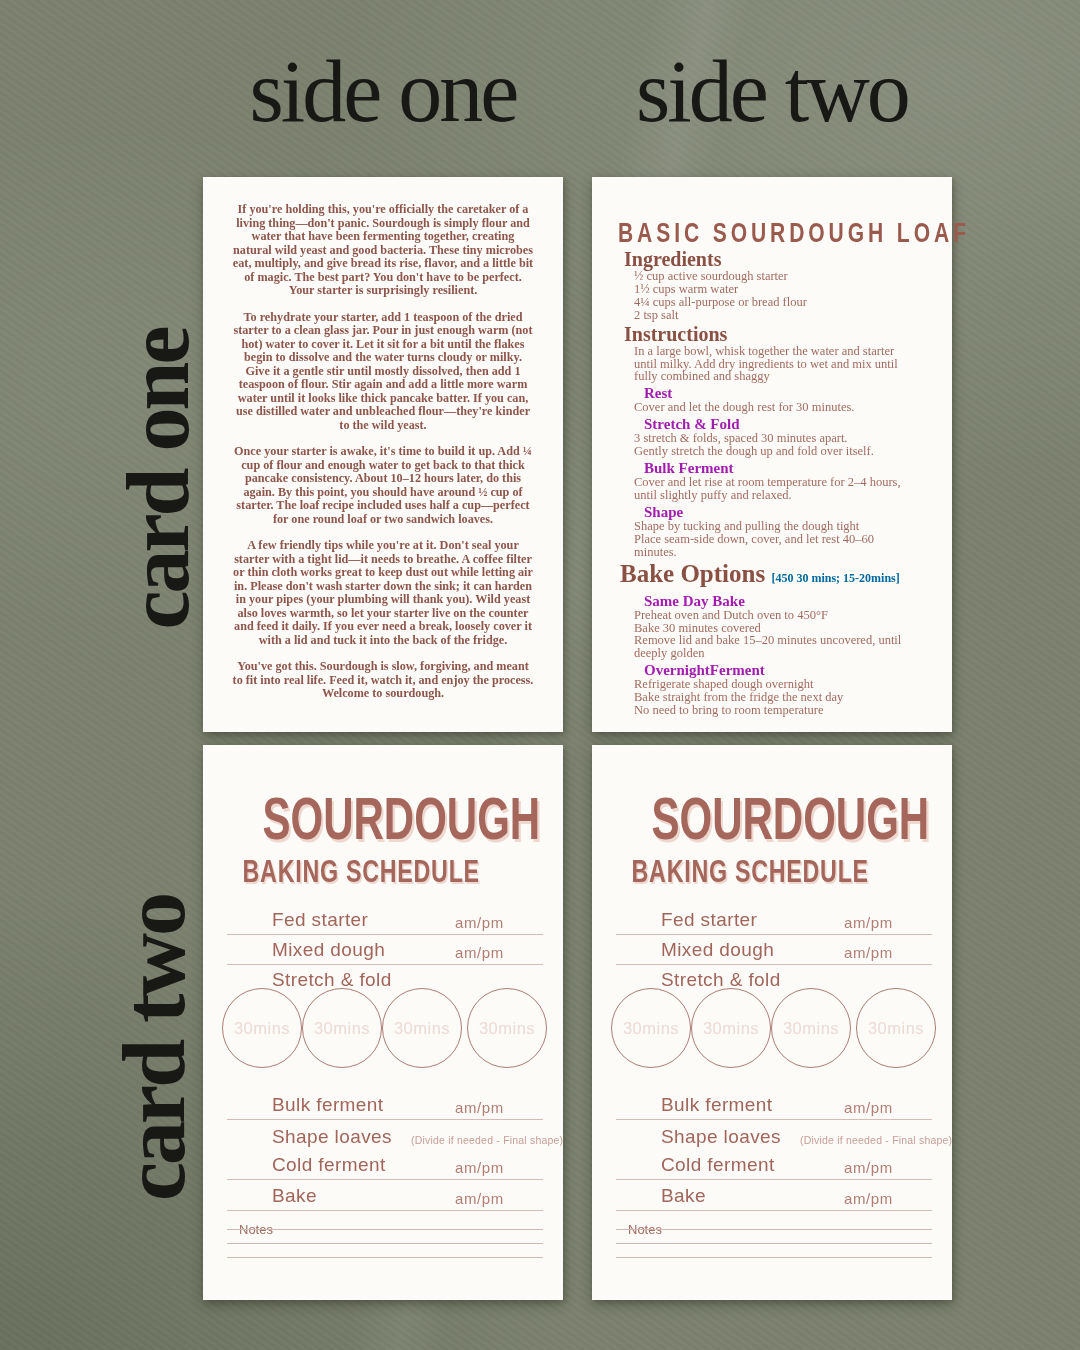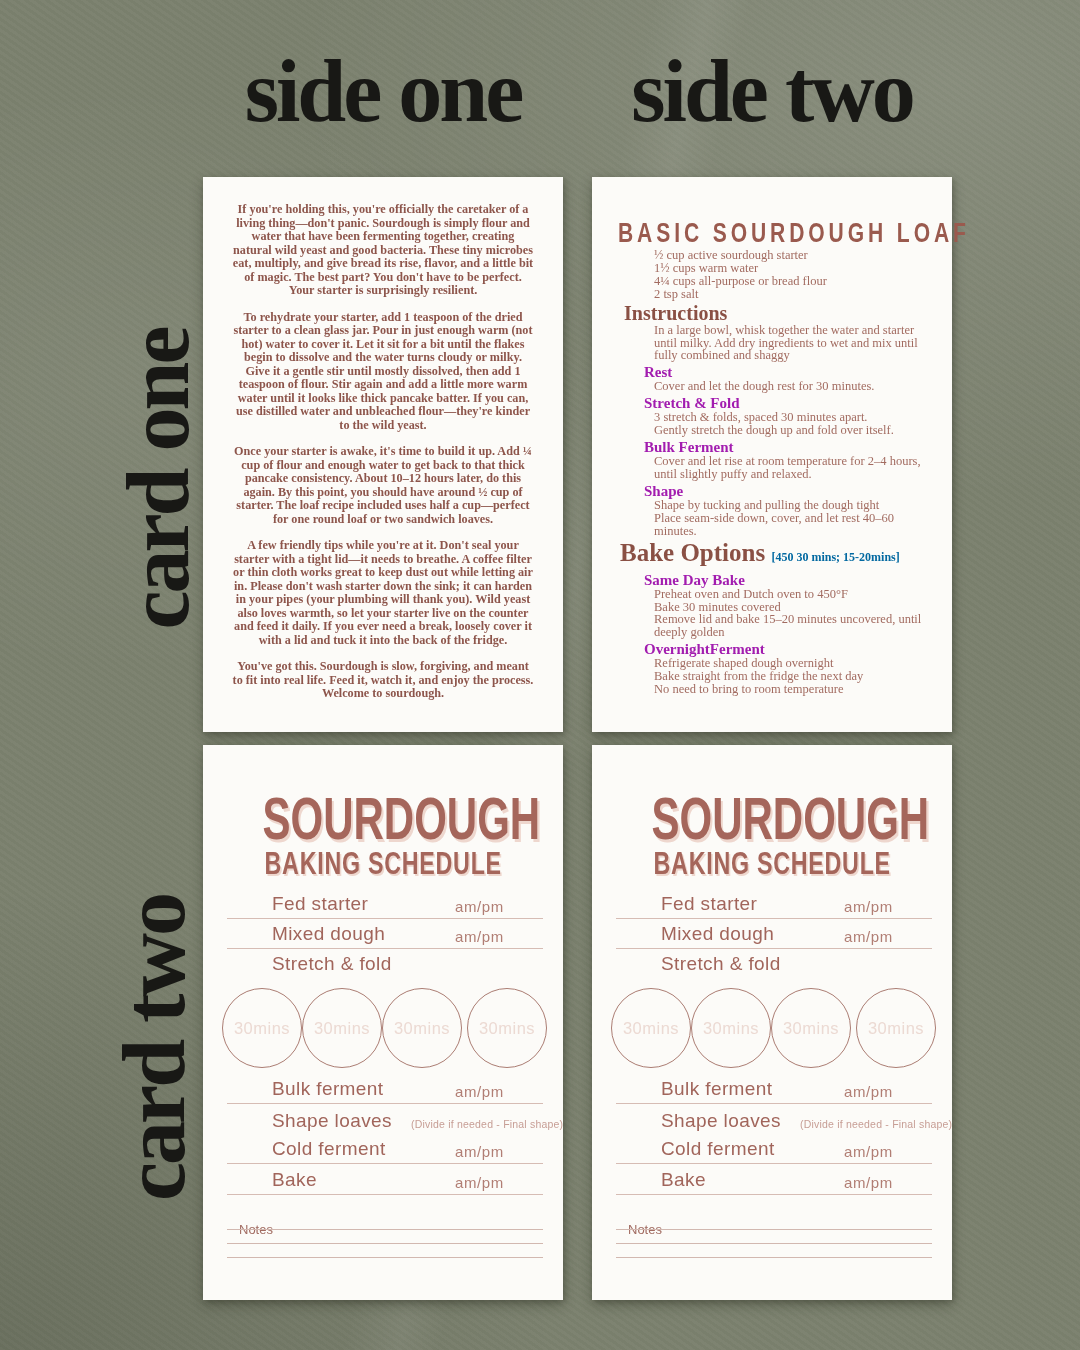--- a/index.html
+++ b/index.html
@@ -10,21 +10,21 @@
     background-image:
       radial-gradient(1100px 700px at 88% 6%, rgba(255,255,255,.10), transparent 60%),
       radial-gradient(900px 750px at 0% 100%, rgba(20,25,15,.16), transparent 62%),
       radial-gradient(700px 500px at 12% 28%, rgba(255,255,255,.05), transparent 60%),
       linear-gradient(283deg, transparent 46%, rgba(255,255,255,.06) 49%, transparent 53%),
       repeating-linear-gradient(35deg, rgba(255,255,255,.018) 0 3px, rgba(0,0,0,.015) 3px 6px);
   }
   
   .side-label{
     position:absolute;top:44px;width:360px;text-align:center;
-    font-weight:700;font-size:88px;line-height:96px;letter-spacing:-3px;color:#181815;
+    font-weight:400;font-size:88px;line-height:96px;letter-spacing:-3px;color:#181815;
   }
   .side-label.one{left:203px;}
   .side-label.two{left:592px;}
   .card-label{
     position:absolute;font-weight:600;font-size:88px;letter-spacing:-3px;
     color:#181815;white-space:nowrap;
     transform:translate(-50%,-50%) rotate(-90deg);
   }
   .card-label.one{left:158px;top:479px;}
   .card-label.two{left:154px;top:1048px;}
@@ -41,38 +41,38 @@
   .recipe-title{margin:0 0 6px;height:30px;}
   .recipe-title span{
     display:inline-block;font-family:"Liberation Sans",sans-serif;font-weight:bold;
     font-size:27px;letter-spacing:5px;color:#9a5a4e;white-space:nowrap;
     transform:scaleX(.78);transform-origin:left center;
   }
   .sec-h2{margin:2px 0 0 6px;font-weight:bold;font-size:20px;line-height:21px;color:#8a5044;}
   .sec-h2.big{margin-left:2px;font-size:25px;line-height:26px;}
   .bracket{font-size:12px;letter-spacing:0;font-weight:bold;color:#0369a1;}
   .sec-h3{margin:2px 0 0 26px;font-weight:bold;font-size:15px;line-height:16px;color:#a21caf;}
-  .rl{margin-left:36px;width:270px;font-size:12.5px;line-height:12.9px;color:#a26b60;}
+  .rl{margin-left:16px;width:270px;font-size:12.5px;line-height:12.9px;color:#a26b60;}
   
   .schedule-card{top:745px;}
   .schedule-card.left{left:203px;}
   .schedule-card.right{left:592px;}
   .sch-title{position:absolute;top:46px;left:0;width:100%;text-align:center;}
   .sch-title span{
     display:inline-block;font-family:"Liberation Sans",sans-serif;font-weight:bold;
     font-size:60px;line-height:56px;color:#a5665b;white-space:nowrap;
     transform:scaleX(.70);transform-origin:center;text-shadow:3px 3px 0 #eed7ce;
   }
-  .sch-subtitle{position:absolute;top:104px;left:0;width:100%;text-align:center;}
+  .sch-subtitle{position:absolute;top:112px;left:0;width:100%;}
   .sch-subtitle span{
     display:inline-block;font-family:"Liberation Sans",sans-serif;font-weight:bold;
     font-size:31px;line-height:30px;letter-spacing:1px;color:#a5665b;white-space:nowrap;
     transform:scaleX(.75);transform-origin:center;text-shadow:2px 2px 0 #eed7ce;
   }
-  .sch-row{position:absolute;left:24px;width:316px;height:26px;font-family:"Liberation Sans",sans-serif;}
+  .sch-row{position:absolute;left:24px;width:316px;height:26px;font-family:"Liberation Sans",sans-serif;margin-top:16px;}
   .sch-row.ul{border-bottom:1px solid #d6bcb4;}
   .sch-label{position:absolute;left:45px;bottom:3px;font-size:19px;letter-spacing:.4px;color:#a1655b;white-space:nowrap;}
   .sch-time{position:absolute;left:228px;bottom:3px;font-size:15px;letter-spacing:.6px;color:#b17e74;}
   .sch-note{position:absolute;left:184px;bottom:5px;font-size:10.5px;letter-spacing:.2px;color:#c79e95;white-space:nowrap;}
   .rw1{top:147px}.rw2{top:177px}.rw3{top:207px}.rw4{top:332px}.rw5{top:364px}.rw6{top:392px}.rw7{top:423px}
   .timer{
     position:absolute;top:243px;width:78px;height:78px;border:1px solid #ab7d73;border-radius:50%;
     display:flex;align-items:center;justify-content:center;
     font-family:"Liberation Sans",sans-serif;font-size:16.5px;letter-spacing:.5px;color:#ecdad3;
   }
@@ -95,20 +95,21 @@
     <p>If you're holding this, you're officially the caretaker of a living thing—don't panic.  Sourdough is simply flour and water that have been fermenting together, creating natural wild yeast and good bacteria. These tiny microbes eat, multiply, and give bread its rise, flavor, and a little bit of magic. The best part? You don't have to be perfect. Your starter is surprisingly resilient.</p>
     <p>To rehydrate your starter, add 1 teaspoon of the dried starter to a clean glass jar. Pour in just enough warm (not hot) water to cover it. Let it sit for a bit until the flakes begin to dissolve and the water turns cloudy or milky. Give it a gentle stir until mostly dissolved, then add 1 teaspoon of flour. Stir again and add a little more warm water until it looks like thick pancake batter. If you can, use distilled water and unbleached flour—they're kinder to the wild yeast.</p>
     <p>Once your starter is awake, it's time to build it up. Add ¼ cup of flour and enough water to get back to that thick pancake consistency. About 10–12 hours later, do this again. By this point, you should have around ½ cup of starter. The loaf recipe included uses half a cup—perfect for one round loaf or two sandwich loaves.</p>
     <p>A few friendly tips while you're at it. Don't seal your starter with a tight lid—it needs to breathe. A coffee filter or thin cloth works great to keep dust out while letting air in. Please don't wash starter down the sink; it can harden in your pipes (your plumbing will thank you). Wild yeast also loves warmth, so let your starter live on the counter and feed it daily. If you ever need a break, loosely cover it with a lid and tuck it into the back of the fridge.</p>
     <p>You've got this.  Sourdough is slow, forgiving, and meant to fit into real life. Feed it, watch it, and enjoy the process. Welcome to sourdough.</p>
   </section>
 
   <section class="card recipe-card">
     <h1 class="recipe-title"><span>BASIC SOURDOUGH LOAF</span></h1>
 
+    <div class="sec-h2">Ingredients</div>
     <div class="rl">½ cup active sourdough starter</div>
     <div class="rl">1½ cups warm water</div>
     <div class="rl">4¼ cups all-purpose or bread flour</div>
     <div class="rl">2 tsp salt</div>
 
     <div class="sec-h2">Instructions</div>
     <div class="rl">In a large bowl, whisk together the water and starter until milky. Add dry ingredients to wet and mix until fully combined and shaggy</div>
 
     <div class="sec-h3">Rest</div>
     <div class="rl">Cover and let the dough rest for 30 minutes.</div>

